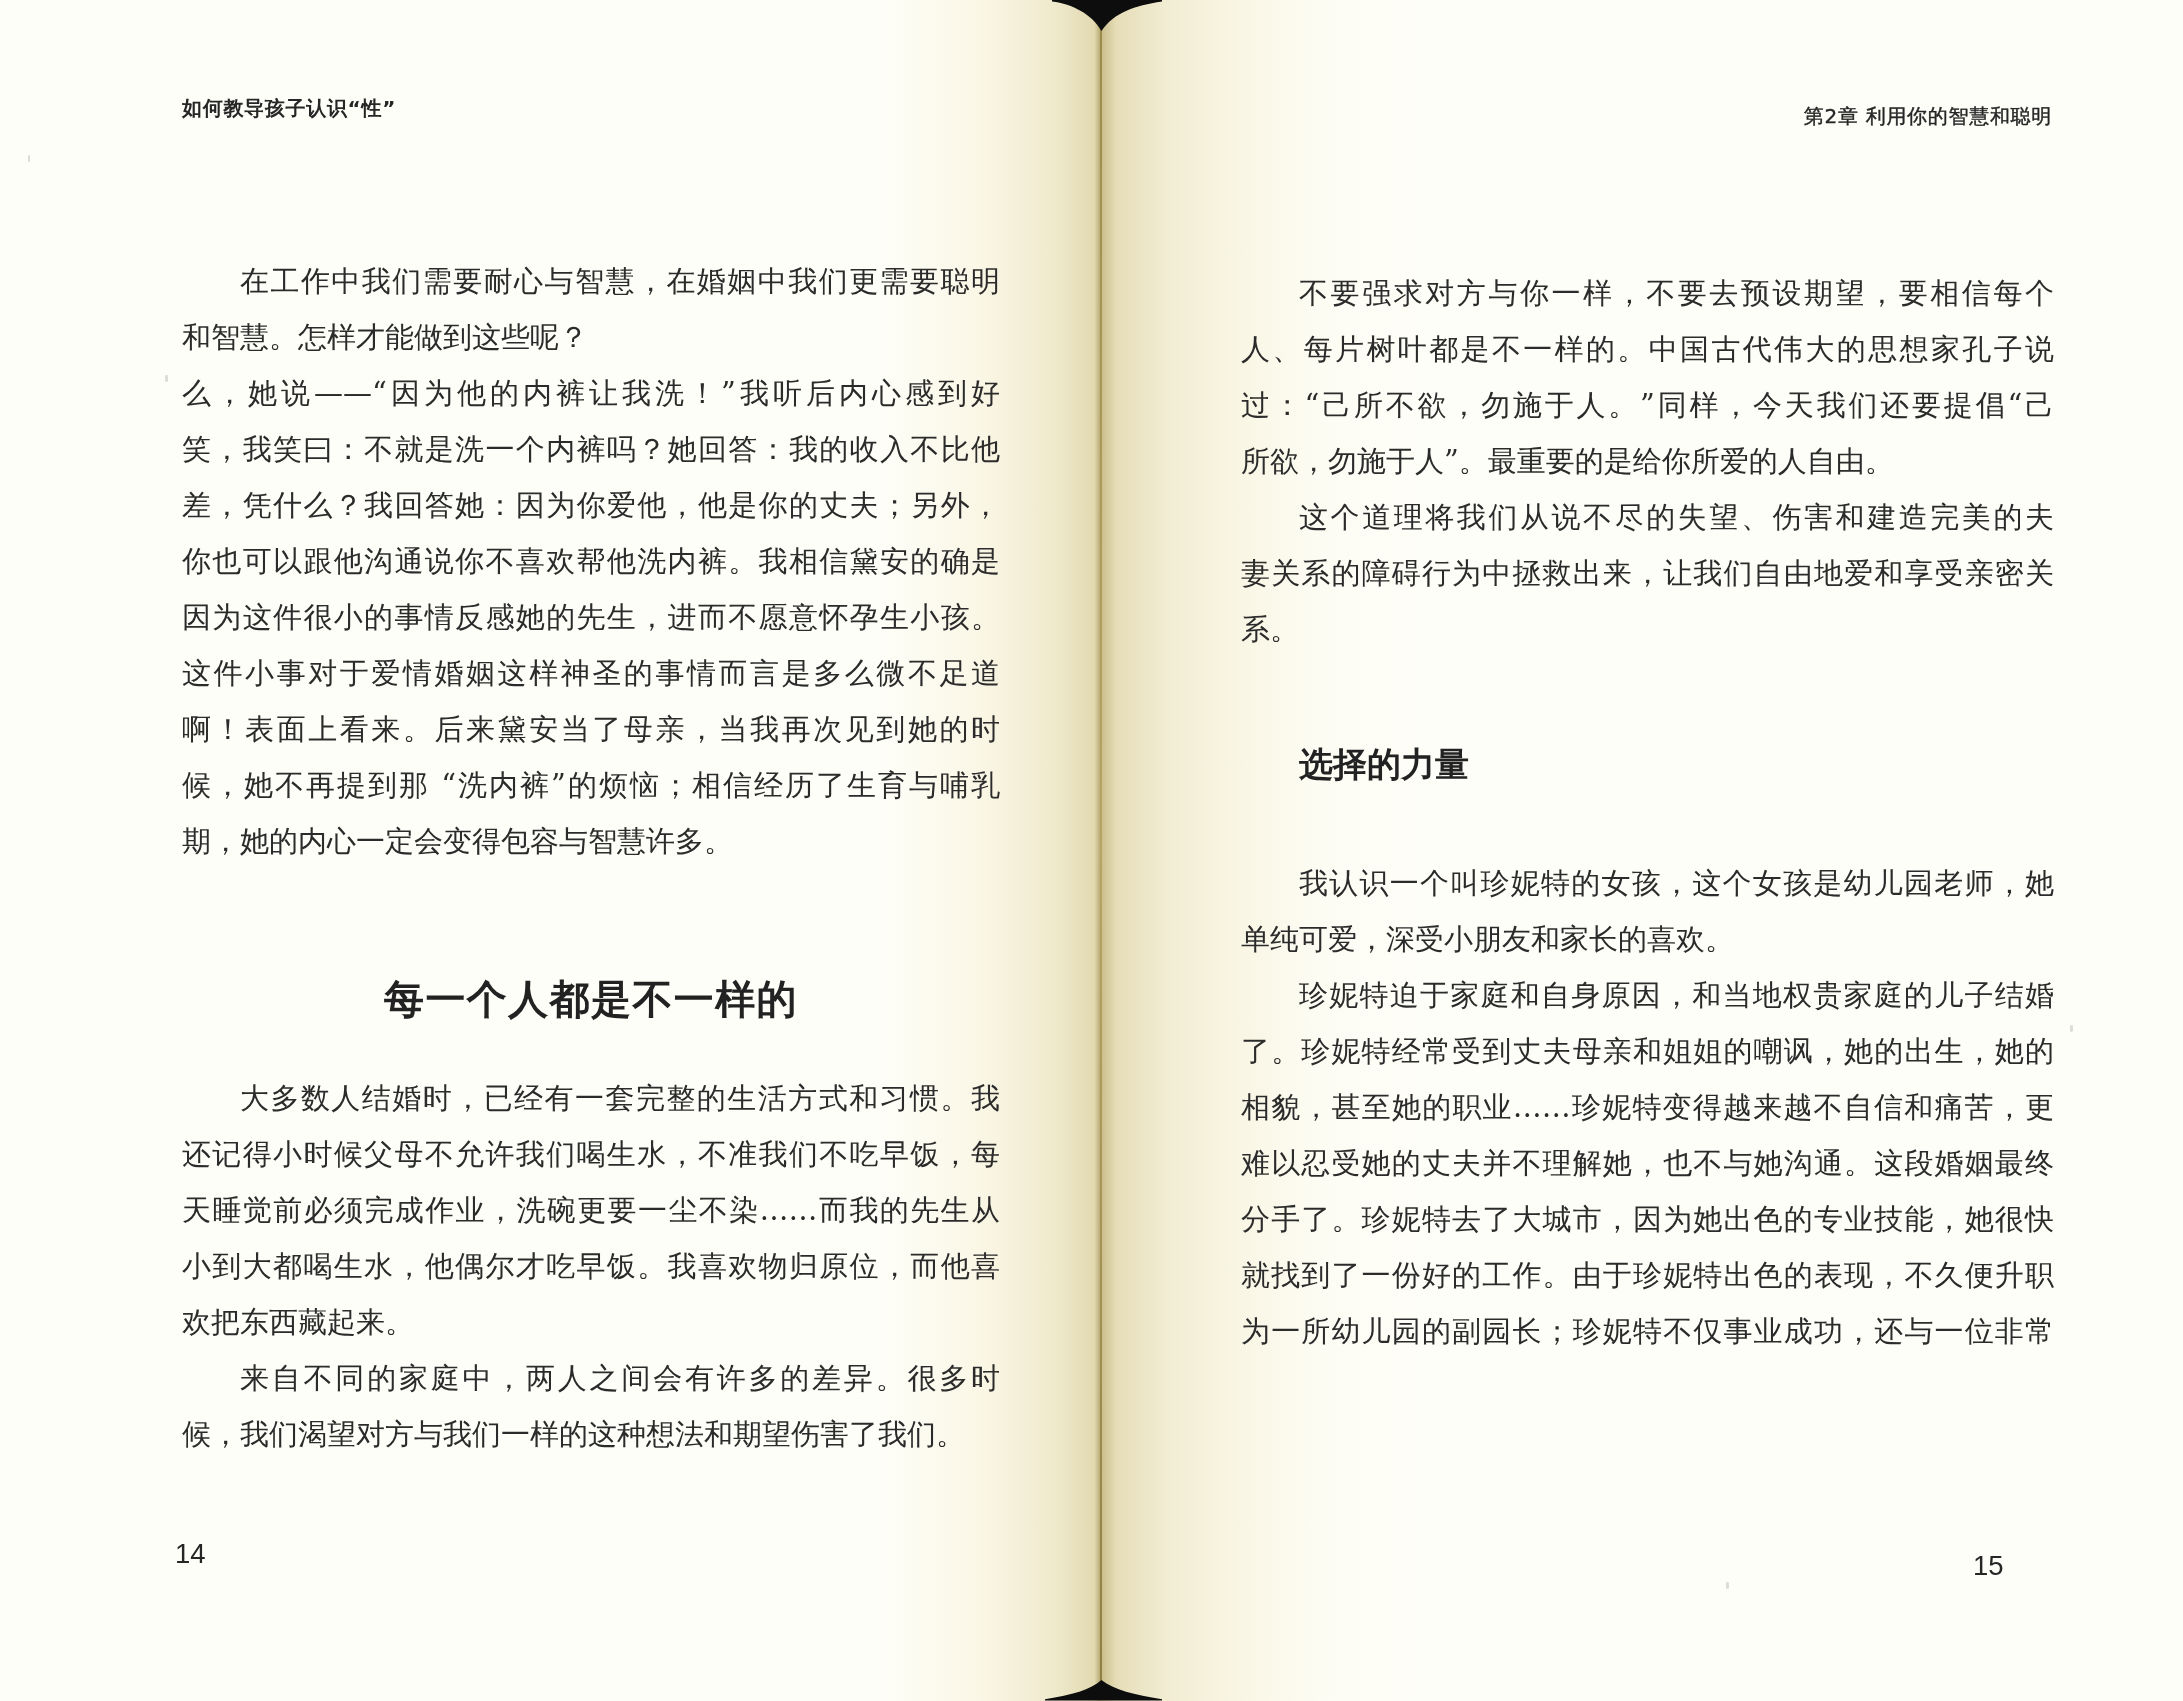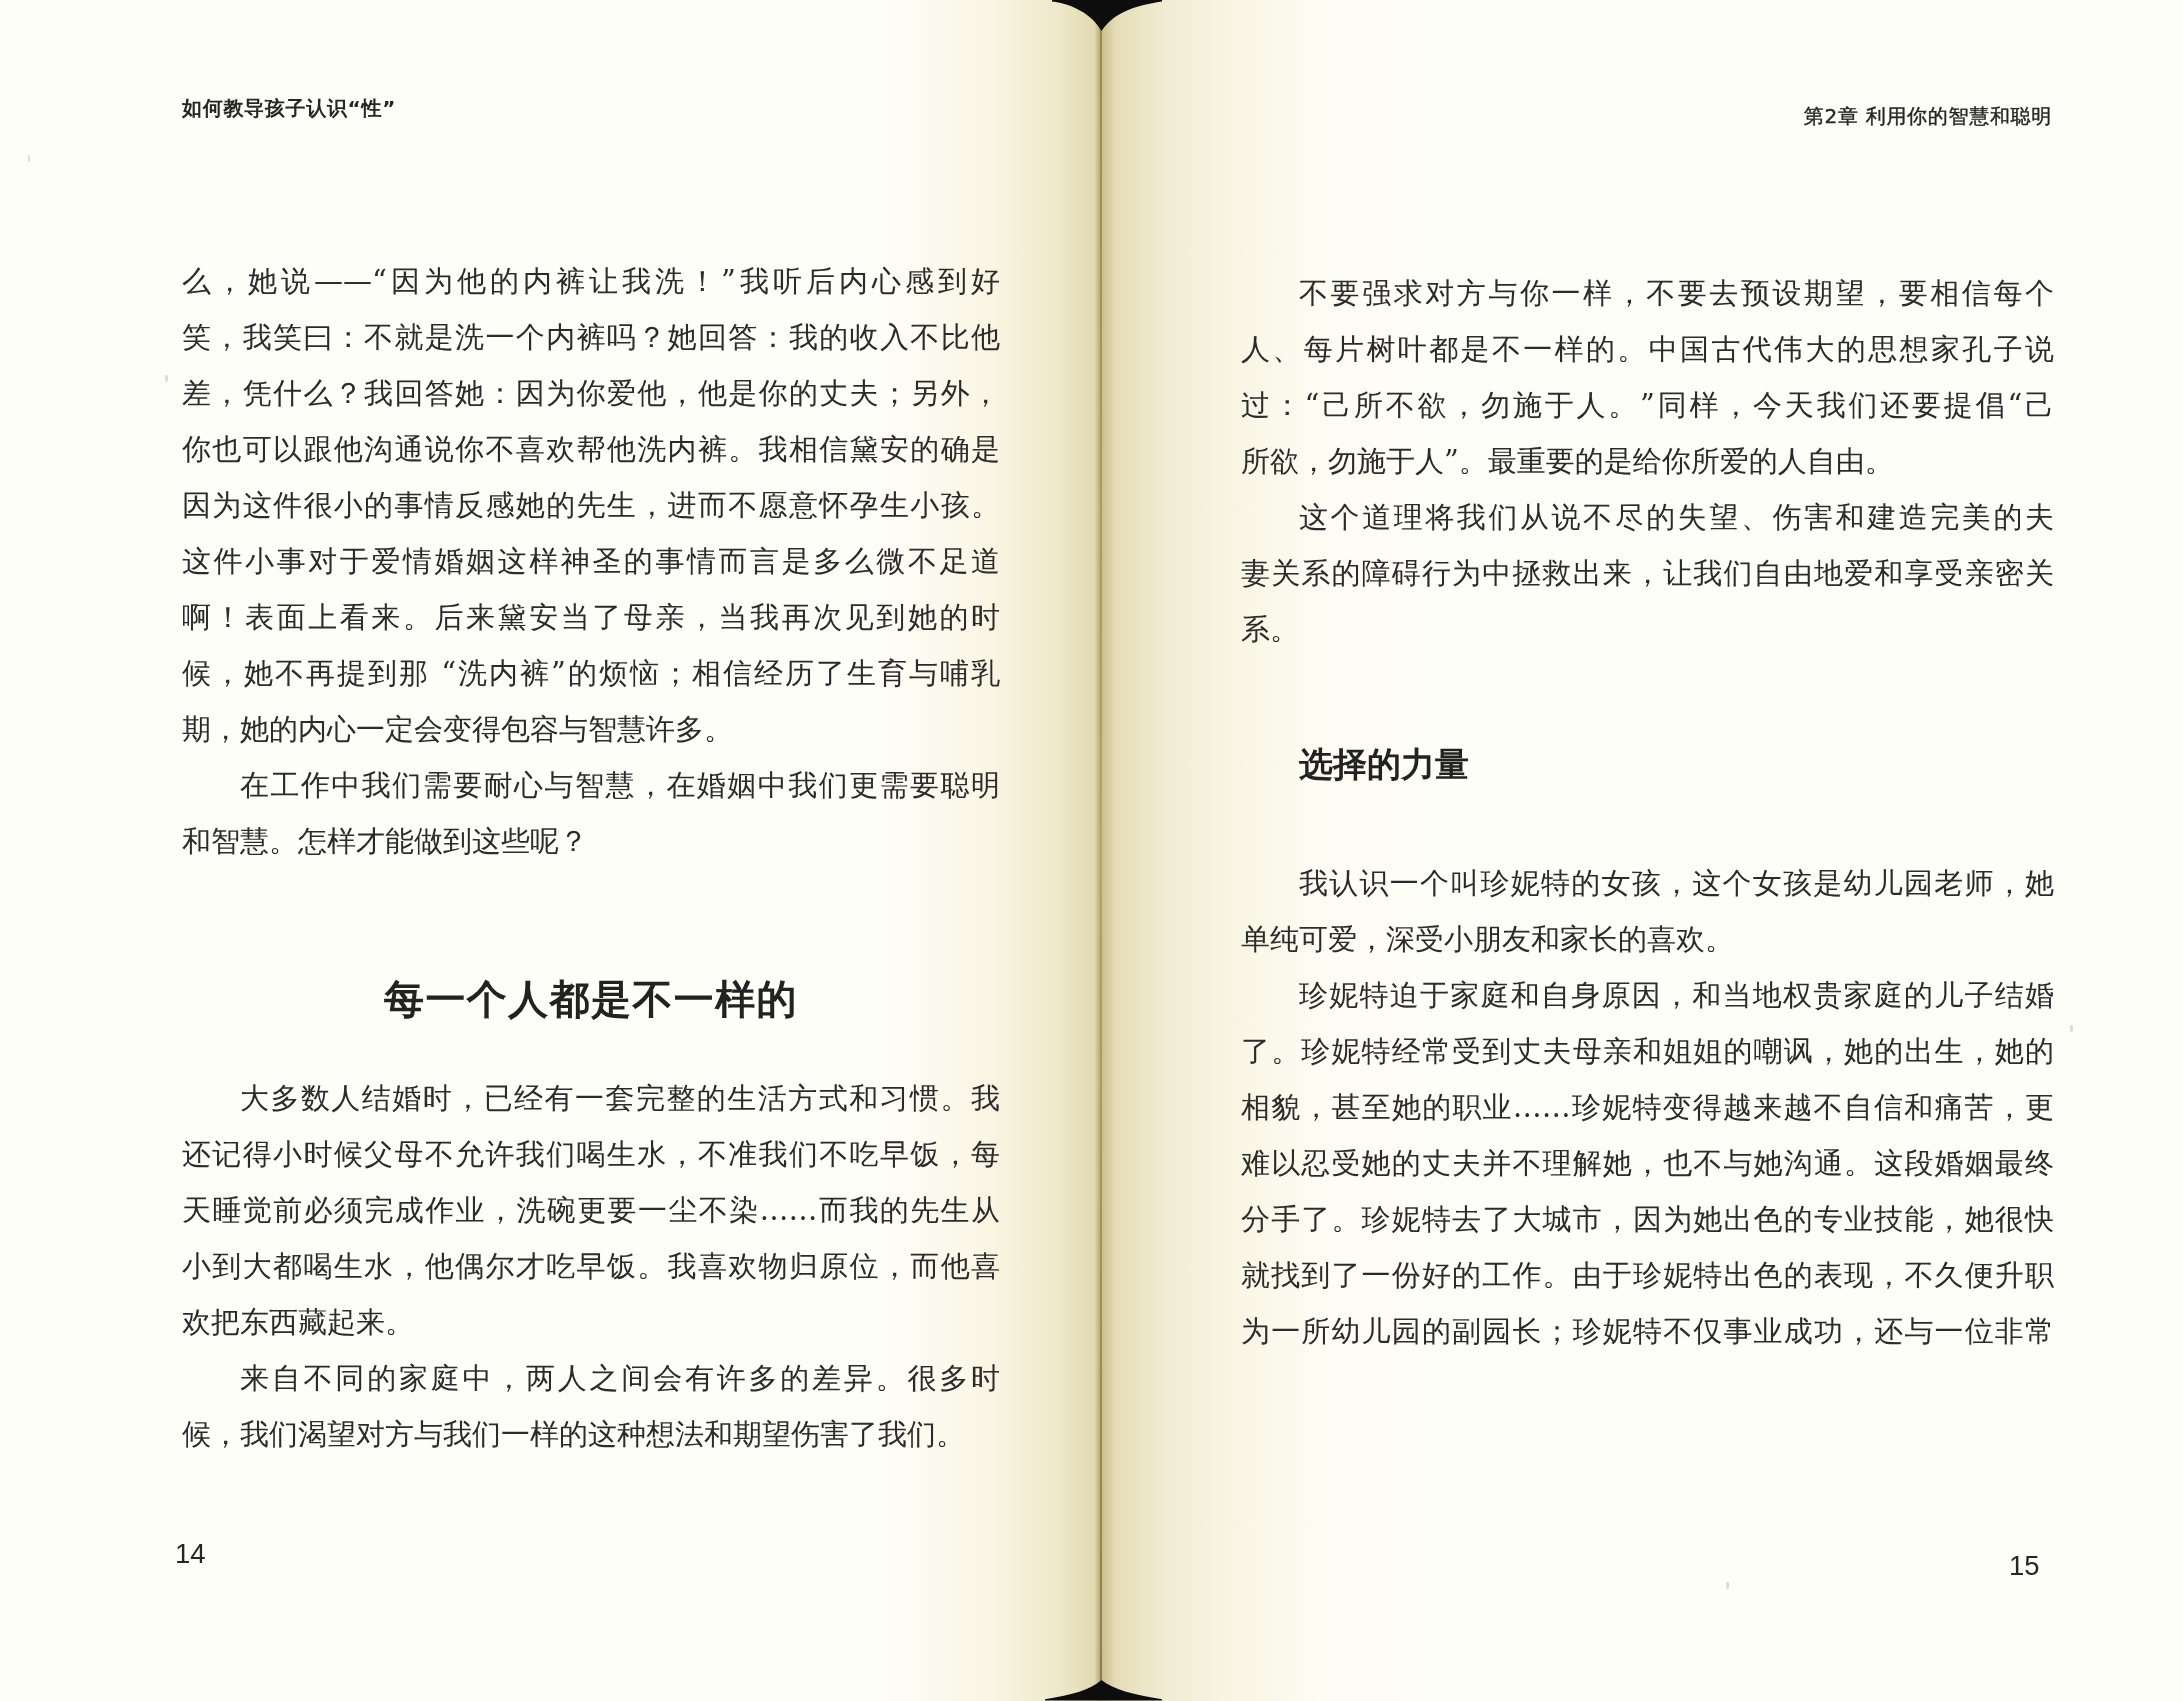--- a/index.html
+++ b/index.html
@@ -48,33 +48,33 @@
 </head>
 <body>
 
 <div class="spread">
 
   <div class="page page-left">
     <div class="running-header left">如何教导孩子认识“性”</div>
 
     <div class="body-text left-body">
       <p class="para cont">
+        <span class="line" style="padding-left:2em;box-sizing:border-box;width:100%">在工作中我们需要耐心与智慧，在婚姻中我们更需要聪明</span>
+        <span class="line last">和智慧。怎样才能做到这些呢？</span>
+      </p>
+      <p class="para cont">
         <span class="line">么，她说——“因为他的内裤让我洗！”我听后内心感到好</span>
         <span class="line">笑，我笑曰：不就是洗一个内裤吗？她回答：我的收入不比他</span>
         <span class="line">差，凭什么？我回答她：因为你爱他，他是你的丈夫；另外，</span>
         <span class="line">你也可以跟他沟通说你不喜欢帮他洗内裤。我相信黛安的确是</span>
         <span class="line">因为这件很小的事情反感她的先生，进而不愿意怀孕生小孩。</span>
         <span class="line">这件小事对于爱情婚姻这样神圣的事情而言是多么微不足道</span>
         <span class="line">啊！表面上看来。后来黛安当了母亲，当我再次见到她的时</span>
         <span class="line">候，她不再提到那 “洗内裤”的烦恼；相信经历了生育与哺乳</span>
         <span class="line last">期，她的内心一定会变得包容与智慧许多。</span>
-      </p>
-      <p class="para cont">
-        <span class="line" style="padding-left:2em;box-sizing:border-box;width:100%">在工作中我们需要耐心与智慧，在婚姻中我们更需要聪明</span>
-        <span class="line last">和智慧。怎样才能做到这些呢？</span>
       </p>
 
       <div class="section-heading-center">每一个人都是不一样的</div>
 
       <p class="para cont">
         <span class="line" style="padding-left:2em;box-sizing:border-box;width:100%">大多数人结婚时，已经有一套完整的生活方式和习惯。我</span>
         <span class="line">还记得小时候父母不允许我们喝生水，不准我们不吃早饭，每</span>
         <span class="line">天睡觉前必须完成作业，洗碗更要一尘不染……而我的先生从</span>
         <span class="line">小到大都喝生水，他偶尔才吃早饭。我喜欢物归原位，而他喜</span>
         <span class="line last">欢把东西藏起来。</span>
@@ -117,21 +117,21 @@
         <span class="line" style="padding-left:2em;box-sizing:border-box;width:100%">珍妮特迫于家庭和自身原因，和当地权贵家庭的儿子结婚</span>
         <span class="line">了。珍妮特经常受到丈夫母亲和姐姐的嘲讽，她的出生，她的</span>
         <span class="line">相貌，甚至她的职业……珍妮特变得越来越不自信和痛苦，更</span>
         <span class="line">难以忍受她的丈夫并不理解她，也不与她沟通。这段婚姻最终</span>
         <span class="line">分手了。珍妮特去了大城市，因为她出色的专业技能，她很快</span>
         <span class="line">就找到了一份好的工作。由于珍妮特出色的表现，不久便升职</span>
         <span class="line">为一所幼儿园的副园长；珍妮特不仅事业成功，还与一位非常</span>
       </p>
     </div>
 
-    <div class="page-number right" style="left:909px">15</div>
+    <div class="page-number right" style="left:873px">15</div>
 
     <div class="speck" style="left:626px;top:1582px"></div>
     <div class="speck" style="left:970px;top:1025px"></div>
   </div>
 
   <div class="spine-line"></div>
   <svg class="spine-top" viewBox="0 0 160 45" preserveAspectRatio="none">
     <path d="M0 0 L160 0 L160 2 C120 8 90 18 72 45 C58 20 30 6 0 2 Z" fill="#0d0d0d"></path>
   </svg>
   <svg class="spine-bottom" viewBox="0 0 170 30" preserveAspectRatio="none">

